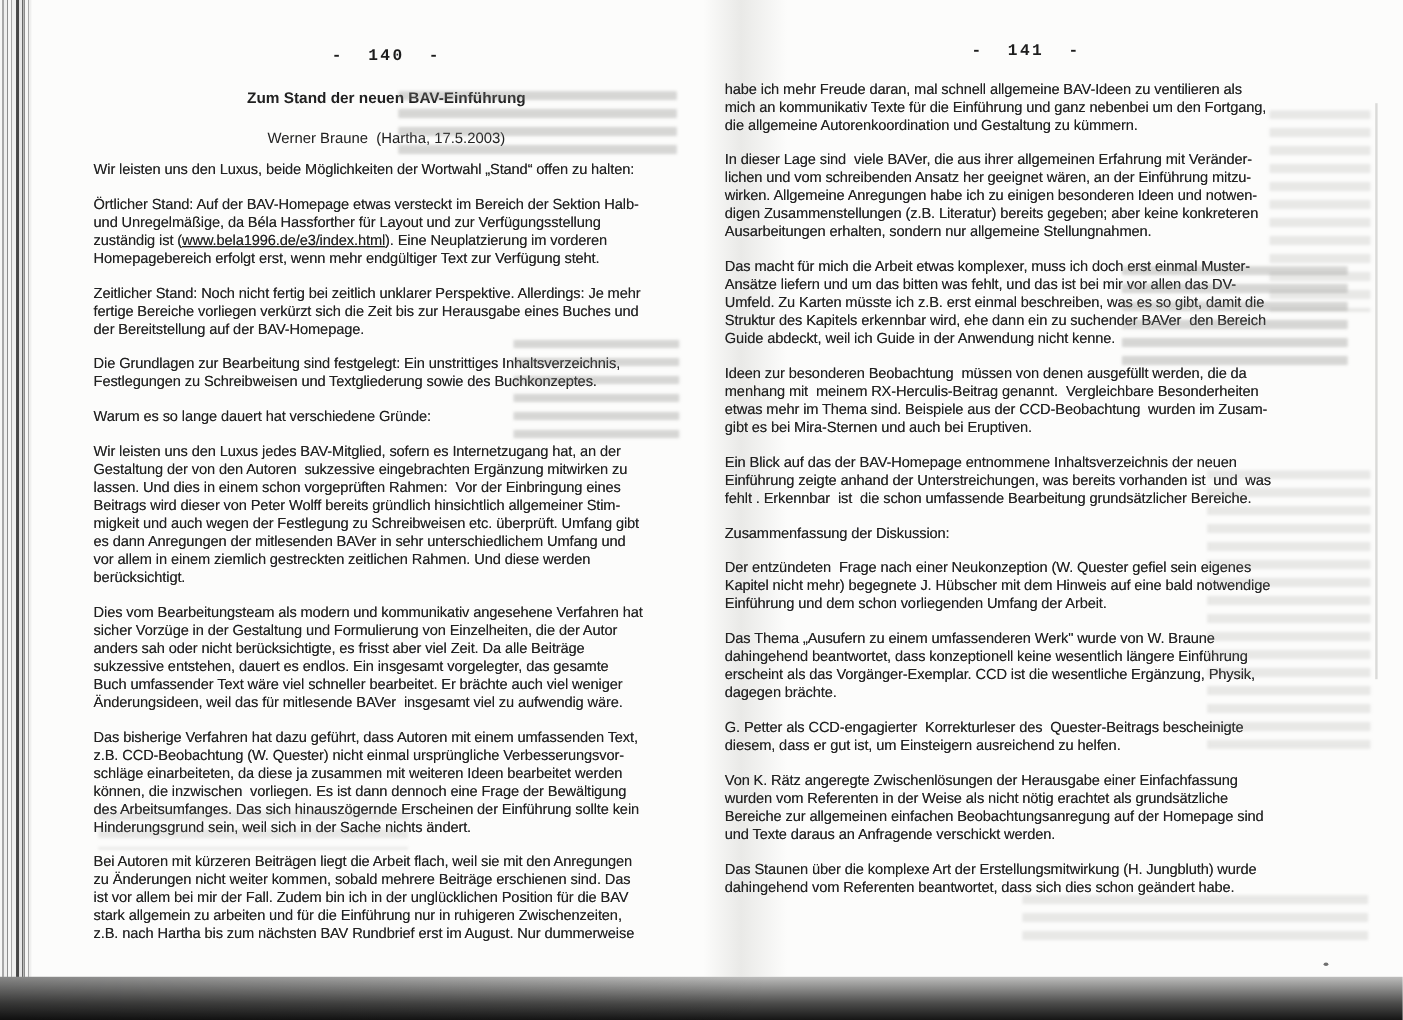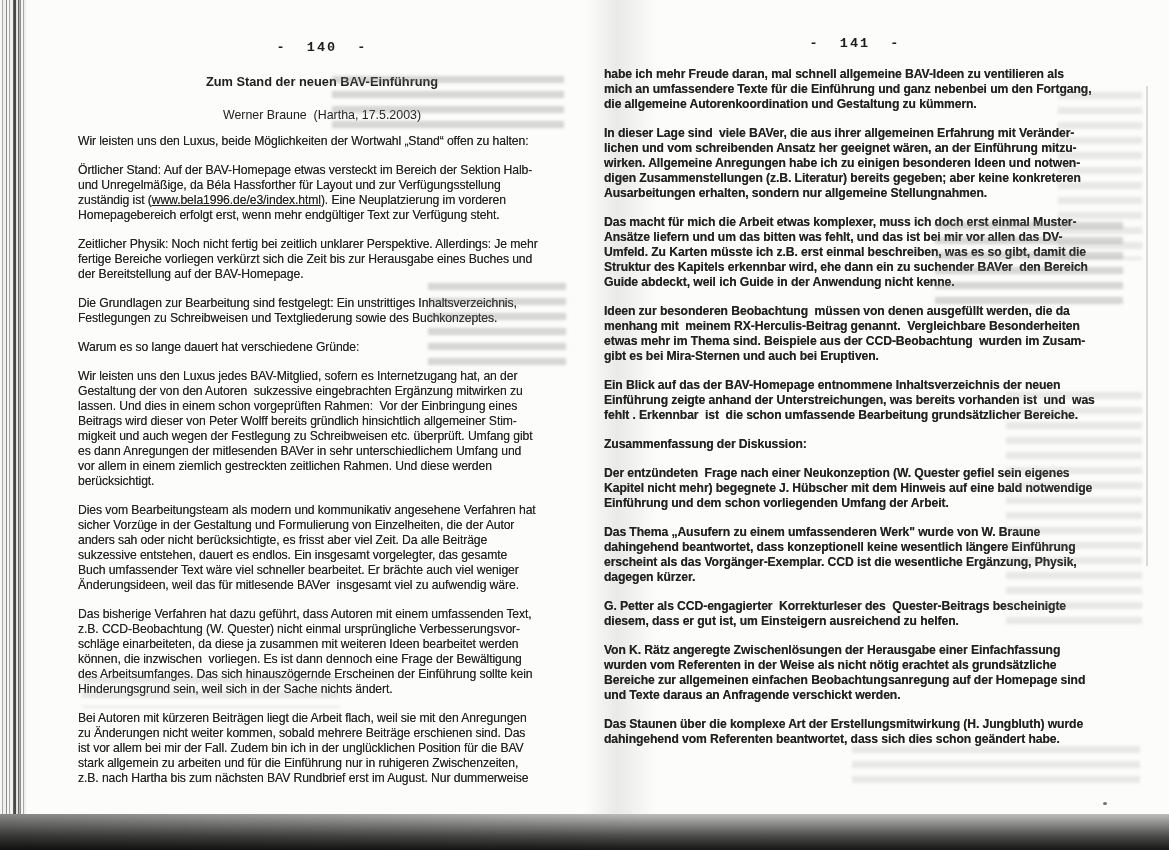--- a/index.html
+++ b/index.html
@@ -34,21 +34,21 @@
     background:linear-gradient(90deg, rgba(190,190,186,.0) 0, rgba(185,185,180,.28) 45%, rgba(185,185,180,0) 100%);
   }
   .pagenum{
     font-family:"Liberation Mono", monospace;font-weight:700;
     font-size:13.5px;letter-spacing:2px;text-align:center;color:#1d1d1d;
     white-space:pre;
   }
   .title{text-align:center;font-weight:700;font-size:12.8px;margin-top:19px;white-space:pre;}
   .byline{text-align:center;font-size:12.4px;margin-top:19px;white-space:pre;}
   .body-left{margin-top:12px;}
-  .body-right{margin-top:16px;font-weight:bold;}
+  .body-right{margin-top:16px;}
   p.para{margin:0 0 14px 0;}
   p.extra-space{margin-top:4px;}
   .ln{
     display:block;white-space:pre;font-size:12.2px;line-height:15px;
     letter-spacing:-0.1px;color:#222;
     text-shadow:0 0 .4px rgba(0,0,0,.55);
   }
   .u{text-decoration:underline;}
   
   .ghost{
@@ -75,21 +75,21 @@
         <p class="para">
           <span class="ln">Wir leisten uns den Luxus, beide Möglichkeiten der Wortwahl „Stand“ offen zu halten:</span>
         </p>
         <p class="para">
           <span class="ln">Örtlicher Stand: Auf der BAV-Homepage etwas versteckt im Bereich der Sektion Halb-</span>
           <span class="ln">und Unregelmäßige, da Béla Hassforther für Layout und zur Verfügungsstellung</span>
           <span class="ln"><span>zuständig ist (</span><span class="u">www.bela1996.de/e3/index.html</span><span>). Eine Neuplatzierung im vorderen</span></span>
           <span class="ln">Homepagebereich erfolgt erst, wenn mehr endgültiger Text zur Verfügung steht.</span>
         </p>
         <p class="para">
-          <span class="ln">Zeitlicher Physik: Noch nicht fertig bei zeitlich unklarer Perspektive. Allerdings: Je mehr</span>
+          <span class="ln">Zeitlicher Stand: Noch nicht fertig bei zeitlich unklarer Perspektive. Allerdings: Je mehr</span>
           <span class="ln">fertige Bereiche vorliegen verkürzt sich die Zeit bis zur Herausgabe eines Buches und</span>
           <span class="ln">der Bereitstellung auf der BAV-Homepage.</span>
         </p>
         <p class="para">
           <span class="ln">Die Grundlagen zur Bearbeitung sind festgelegt: Ein unstrittiges Inhaltsverzeichnis,</span>
           <span class="ln">Festlegungen zu Schreibweisen und Textgliederung sowie des Buchkonzeptes.</span>
         </p>
         <p class="para">
           <span class="ln">Warum es so lange dauert hat verschiedene Gründe:</span>
         </p>
@@ -127,21 +127,21 @@
           <span class="ln">z.B. nach Hartha bis zum nächsten BAV Rundbrief erst im August. Nur dummerweise</span>
         </p>
       </div>
   </div>
 
   <div class="page page-right">
     <div class="pagenum">-  141  -</div>
     <div class="body-right" id="body-right">
         <p class="para">
           <span class="ln">habe ich mehr Freude daran, mal schnell allgemeine BAV-Ideen zu ventilieren als</span>
-          <span class="ln">mich an umfassendere Texte für die Einführung und ganz nebenbei um den Fortgang,</span>
+          <span class="ln">mich an kommunikativ Texte für die Einführung und ganz nebenbei um den Fortgang,</span>
           <span class="ln">die allgemeine Autorenkoordination und Gestaltung zu kümmern.</span>
         </p>
         <p class="para">
           <span class="ln">In dieser Lage sind  viele BAVer, die aus ihrer allgemeinen Erfahrung mit Veränder-</span>
           <span class="ln">lichen und vom schreibenden Ansatz her geeignet wären, an der Einführung mitzu-</span>
           <span class="ln">wirken. Allgemeine Anregungen habe ich zu einigen besonderen Ideen und notwen-</span>
           <span class="ln">digen Zusammenstellungen (z.B. Literatur) bereits gegeben; aber keine konkreteren</span>
           <span class="ln">Ausarbeitungen erhalten, sondern nur allgemeine Stellungnahmen.</span>
         </p>
         <p class="para">
@@ -167,21 +167,21 @@
         </p>
         <p class="para">
           <span class="ln">Der entzündeten  Frage nach einer Neukonzeption (W. Quester gefiel sein eigenes</span>
           <span class="ln">Kapitel nicht mehr) begegnete J. Hübscher mit dem Hinweis auf eine bald notwendige</span>
           <span class="ln">Einführung und dem schon vorliegenden Umfang der Arbeit.</span>
         </p>
         <p class="para">
           <span class="ln">Das Thema „Ausufern zu einem umfassenderen Werk" wurde von W. Braune</span>
           <span class="ln">dahingehend beantwortet, dass konzeptionell keine wesentlich längere Einführung</span>
           <span class="ln">erscheint als das Vorgänger-Exemplar. CCD ist die wesentliche Ergänzung, Physik,</span>
-          <span class="ln">dagegen kürzer.</span>
+          <span class="ln">dagegen brächte.</span>
         </p>
         <p class="para">
           <span class="ln">G. Petter als CCD-engagierter  Korrekturleser des  Quester-Beitrags bescheinigte</span>
           <span class="ln">diesem, dass er gut ist, um Einsteigern ausreichend zu helfen.</span>
         </p>
         <p class="para">
           <span class="ln">Von K. Rätz angeregte Zwischenlösungen der Herausgabe einer Einfachfassung</span>
           <span class="ln">wurden vom Referenten in der Weise als nicht nötig erachtet als grundsätzliche</span>
           <span class="ln">Bereiche zur allgemeinen einfachen Beobachtungsanregung auf der Homepage sind</span>
           <span class="ln">und Texte daraus an Anfragende verschickt werden.</span>

